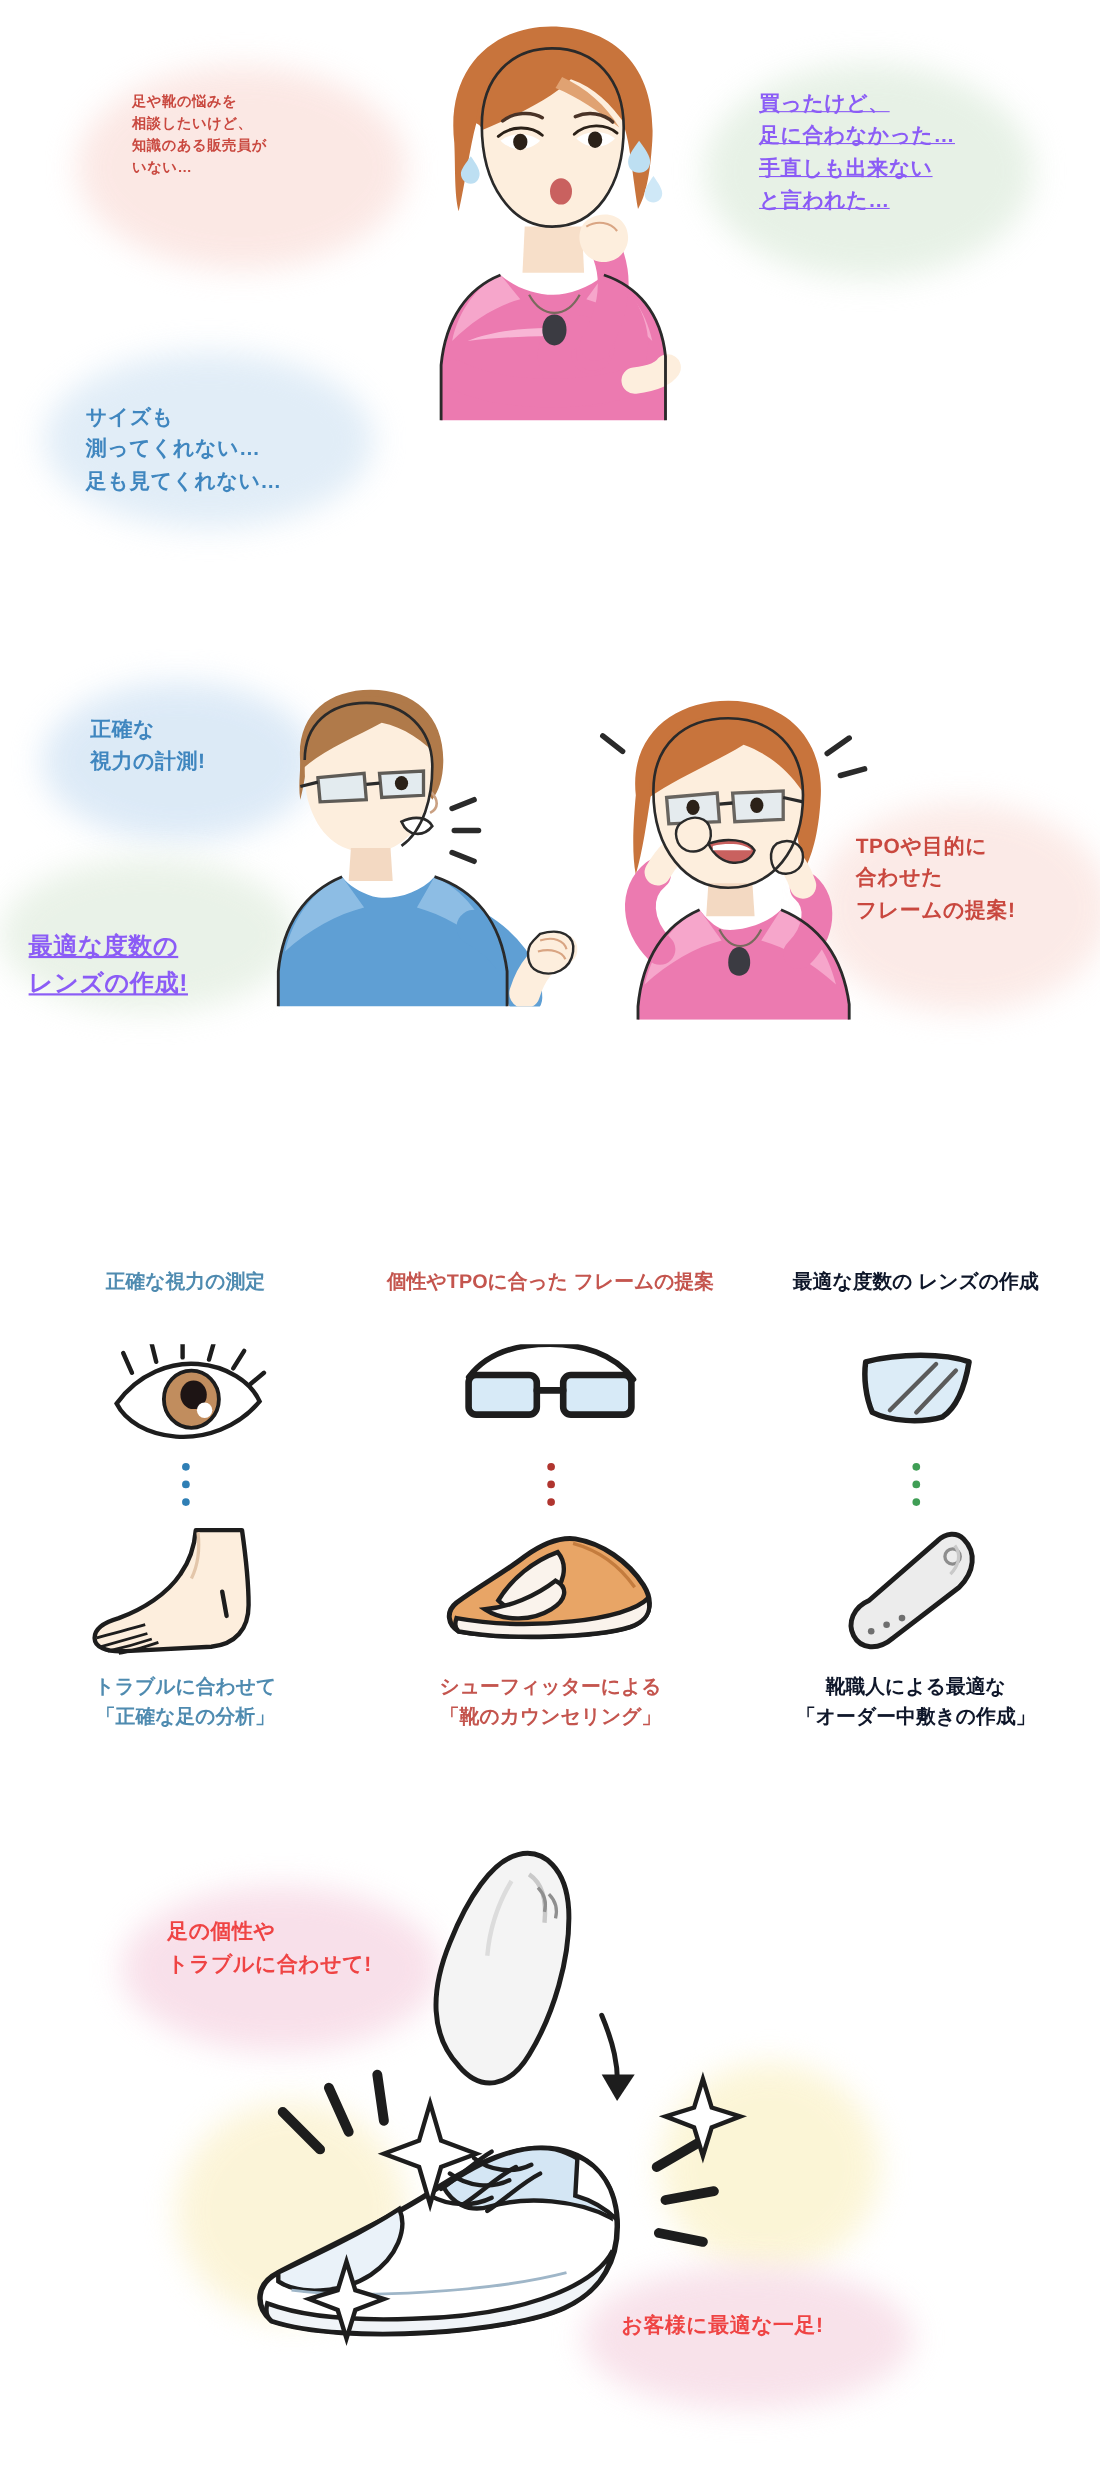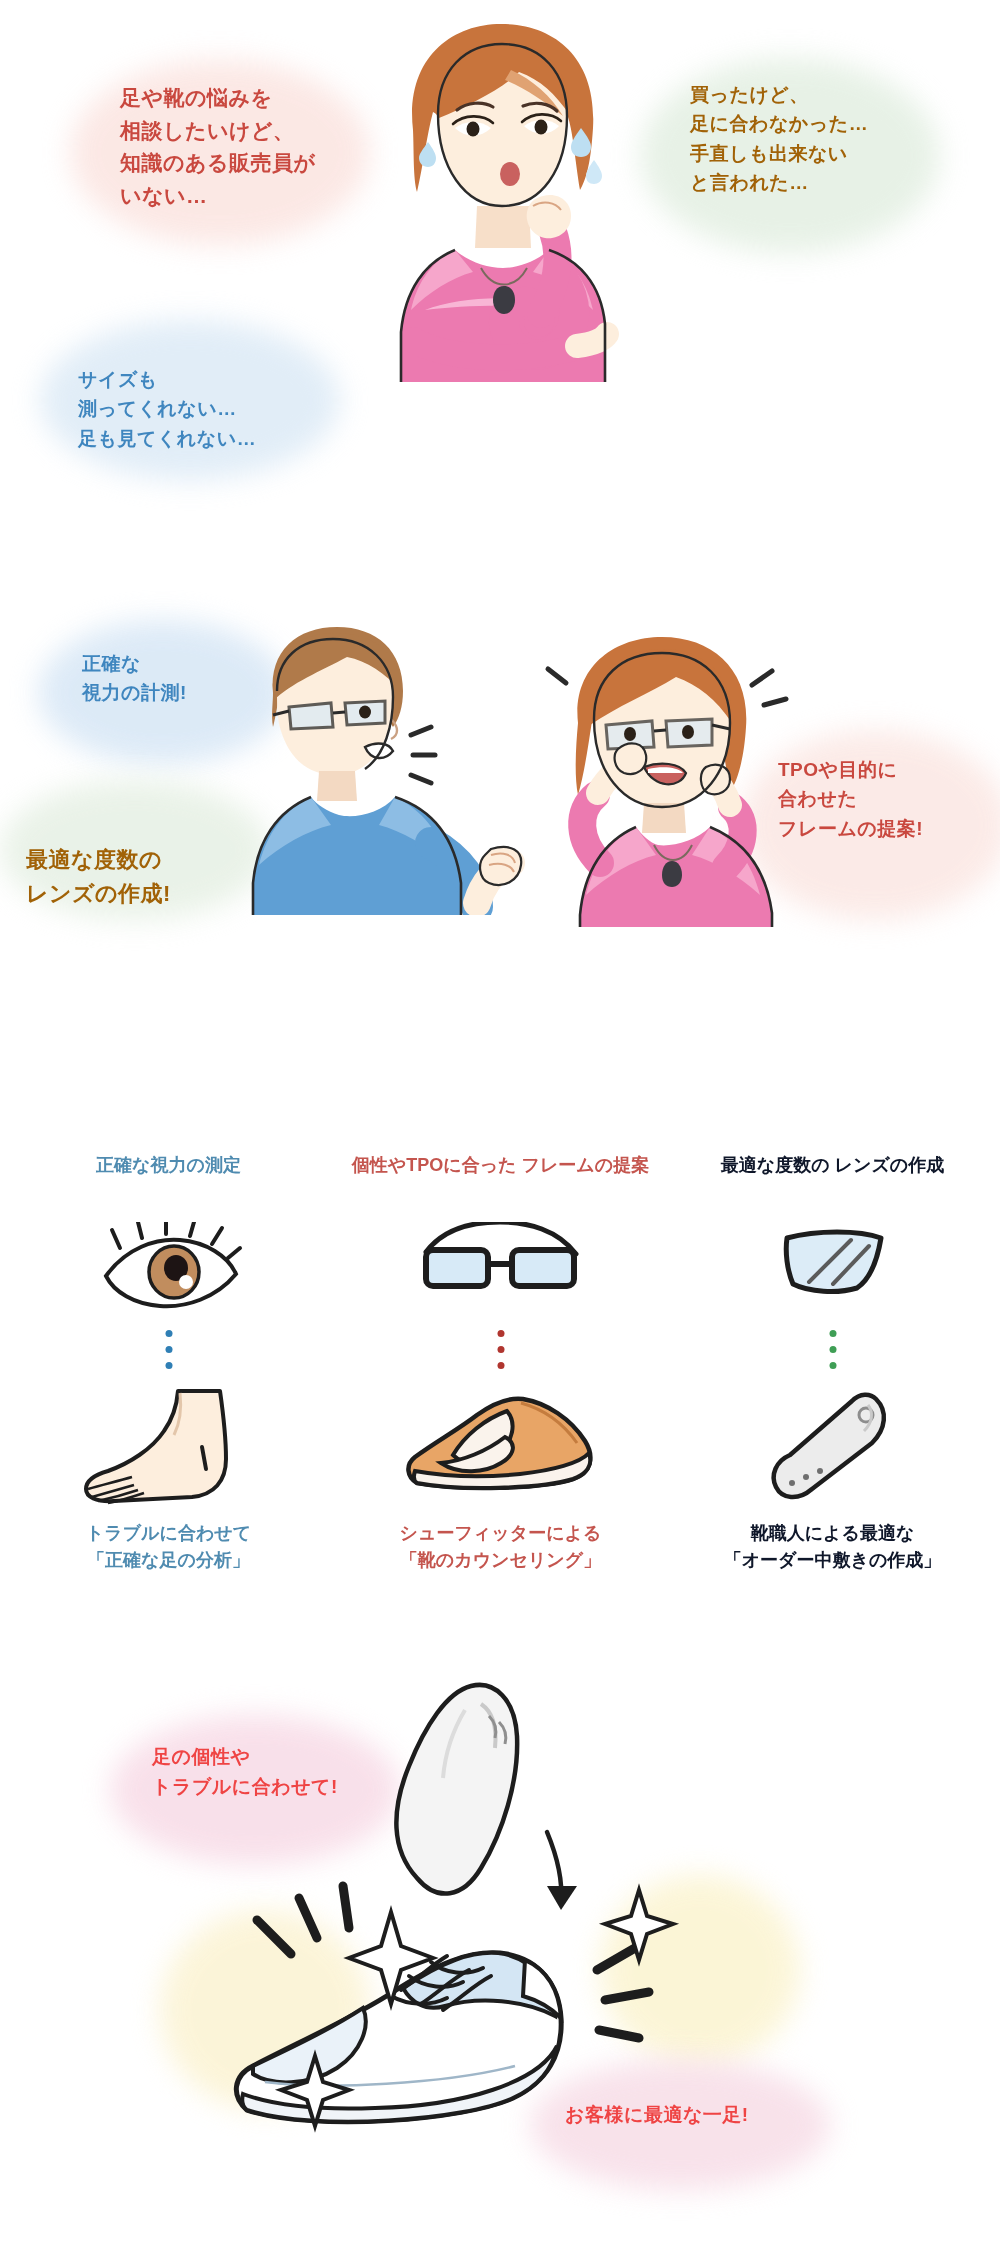--- a/index.html
+++ b/index.html
@@ -10,33 +10,33 @@
     overflow:hidden; position:relative;
   }
   .stage { position:relative; width:1000px; height:2250px; }
 
   
   .blob { position:absolute; border-radius:50%; filter:blur(14px); }
 
   
   .txt { position:absolute; white-space:pre-line; font-weight:700; letter-spacing:.5px; }
   .t-red   { color:#c9483f; }
-  .t-green { color:#a16207; }
+  .t-green { color:#8b5cf6;text-decoration:underline; }
   .t-blue  { color:#3f86bf; }
   .t-dark  { color:#ef4444; }
   .t-steel { color:#4f8bb0; }
   .t-crim  { color:#c4554e; }
   .t-leaf  { color:#0f172a; }
 
   
   #sec1 { position:absolute; left:0; top:0; width:1000px; height:565px; }
   #b1-red   { left:70px;  top:60px;  width:300px; height:185px; background:#fbe4e0; opacity:.85; }
   #b1-green { left:640px; top:58px;  width:300px; height:195px; background:#e3efe2; opacity:.85; }
   #b1-blue  { left:40px;  top:320px; width:300px; height:160px; background:#dceaf6; opacity:.85; }
-  #s1-red   { left:120px; top:82px;  font-size:21px; line-height:1.55; }
+  #s1-red   { left:120px; top:82px;  font-size:13px; line-height:1.55; }
   #s1-green { left:690px; top:80px;  font-size:19px; line-height:1.55; }
   #s1-blue  { left:78px;  top:345px; font-size:19px; line-height:1.55;margin-top:20px; }
 
   
   .woman { position:absolute; }
 
   
   #sec2 { position:absolute; left:0; top:565px; width:1000px; height:555px; }
   #b2-blue  { left:38px;  top:55px;  width:250px; height:145px; background:#d9e8f6; opacity:.9; }
   #b2-green { left:0px;   top:215px; width:270px; height:140px; background:#e6f0e4; opacity:.85; }

